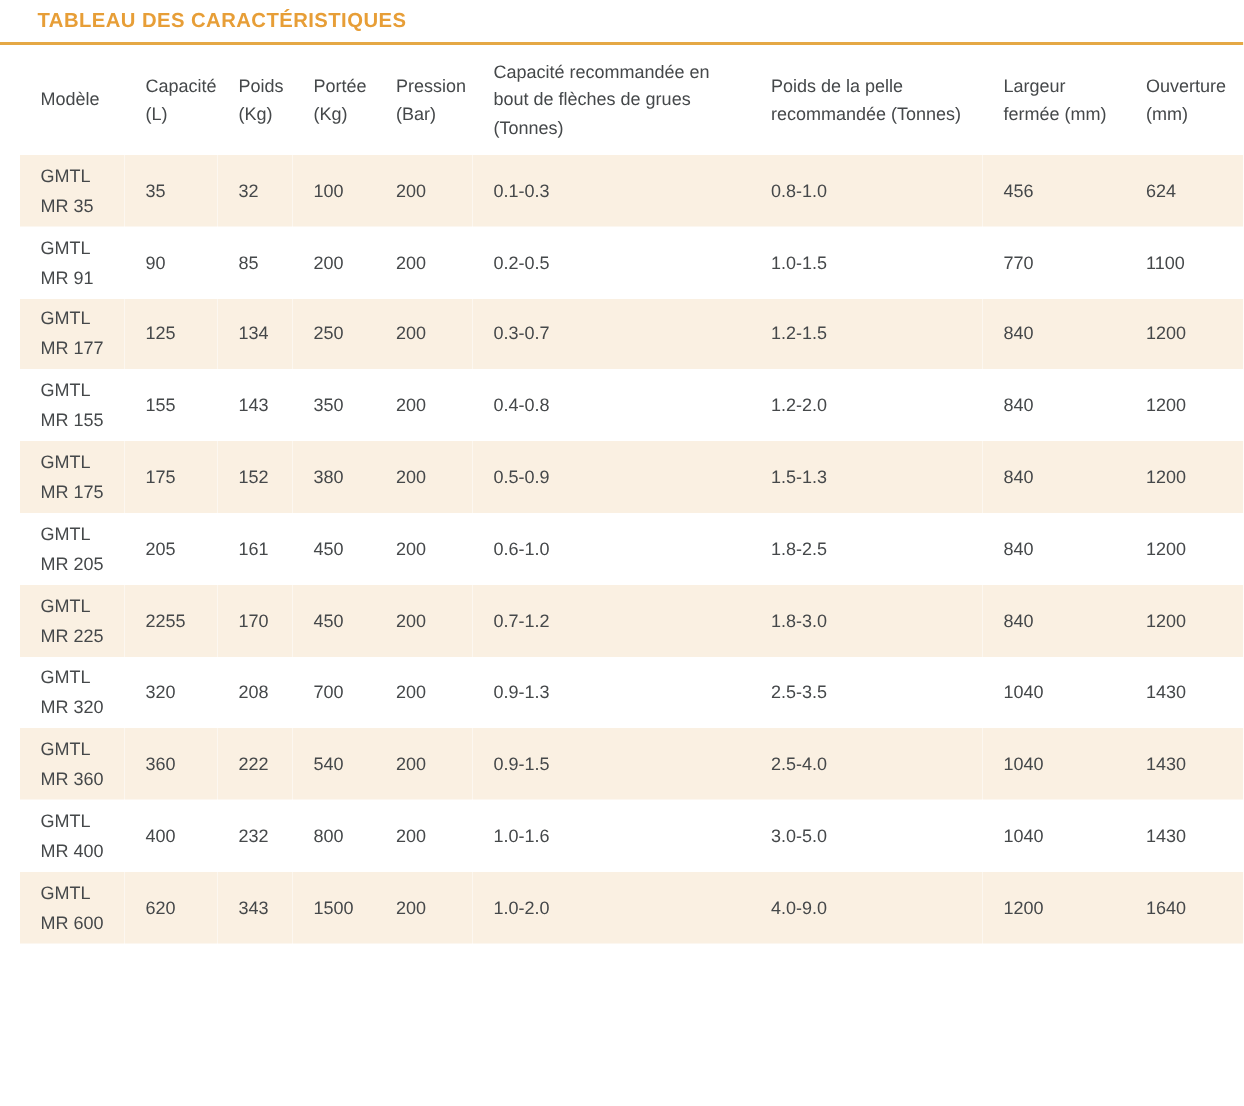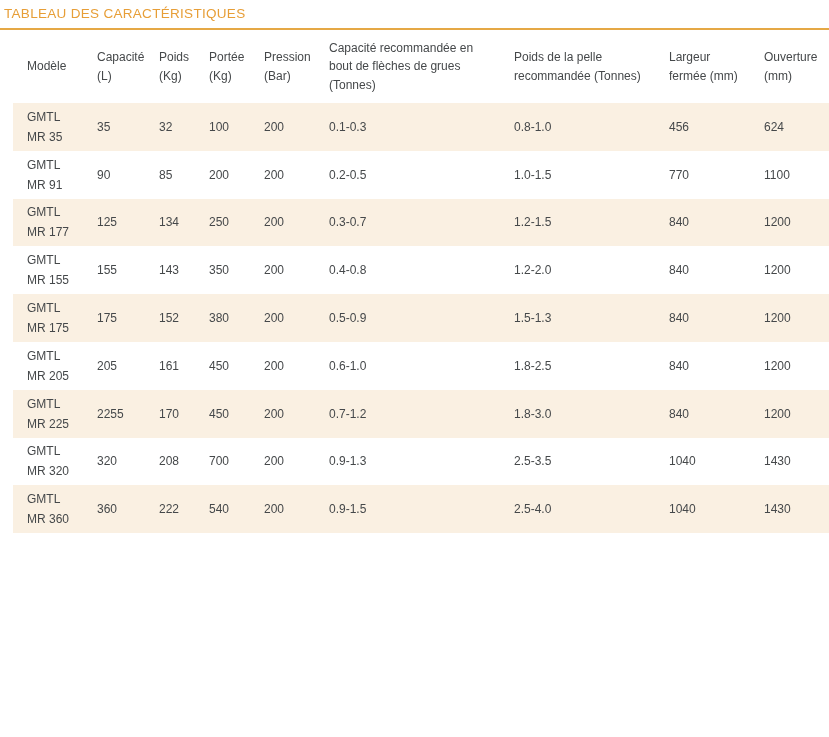--- a/index.html
+++ b/index.html
@@ -18,23 +18,23 @@
     color: var(--text);
   }
   .page {
     position: relative;
     width: 829px;
     height: 737px;
     background: var(--bg);
     overflow: hidden;
   }
   .section-title {
-    margin: 6px 0 0 4px;
+    margin: 6px 0 0 25px;
     font-size: 13.5px;
-    font-weight: normal;
+    font-weight: bold;
     letter-spacing: 0.3px;
     color: var(--accent-title);
     text-transform: uppercase;
   }
   .title-rule {
     height: 2px;
     background: var(--rule);
     margin-top: 7px;
     border: none;
   }
@@ -204,16 +204,38 @@
     <td>GMTL MR 360</td>
     <td>360</td>
     <td>222</td>
     <td>540</td>
     <td>200</td>
     <td>0.9-1.5</td>
     <td>2.5-4.0</td>
     <td>1040</td>
     <td>1430</td>
   </tr>
+        <tr>
+    <td>GMTL MR 400</td>
+    <td>400</td>
+    <td>232</td>
+    <td>800</td>
+    <td>200</td>
+    <td>1.0-1.6</td>
+    <td>3.0-5.0</td>
+    <td>1040</td>
+    <td>1430</td>
+  </tr>
+        <tr>
+    <td>GMTL MR 600</td>
+    <td>620</td>
+    <td>343</td>
+    <td>1500</td>
+    <td>200</td>
+    <td>1.0-2.0</td>
+    <td>4.0-9.0</td>
+    <td>1200</td>
+    <td>1640</td>
+  </tr>
       </tbody>
   </table>
 
 </div>
 
 </body></html>

